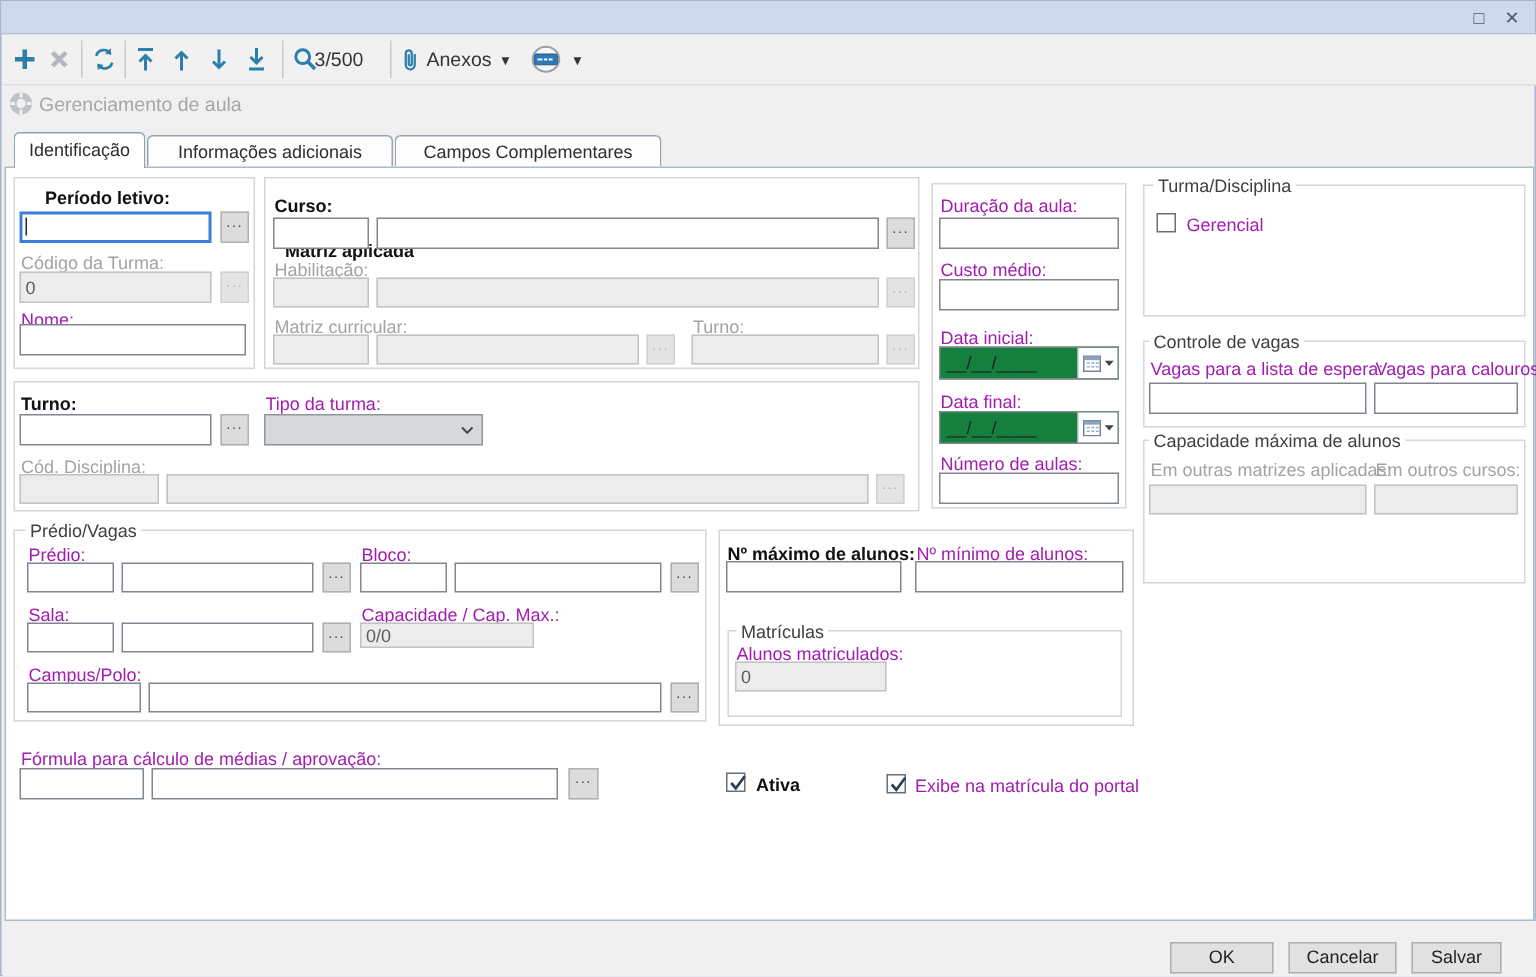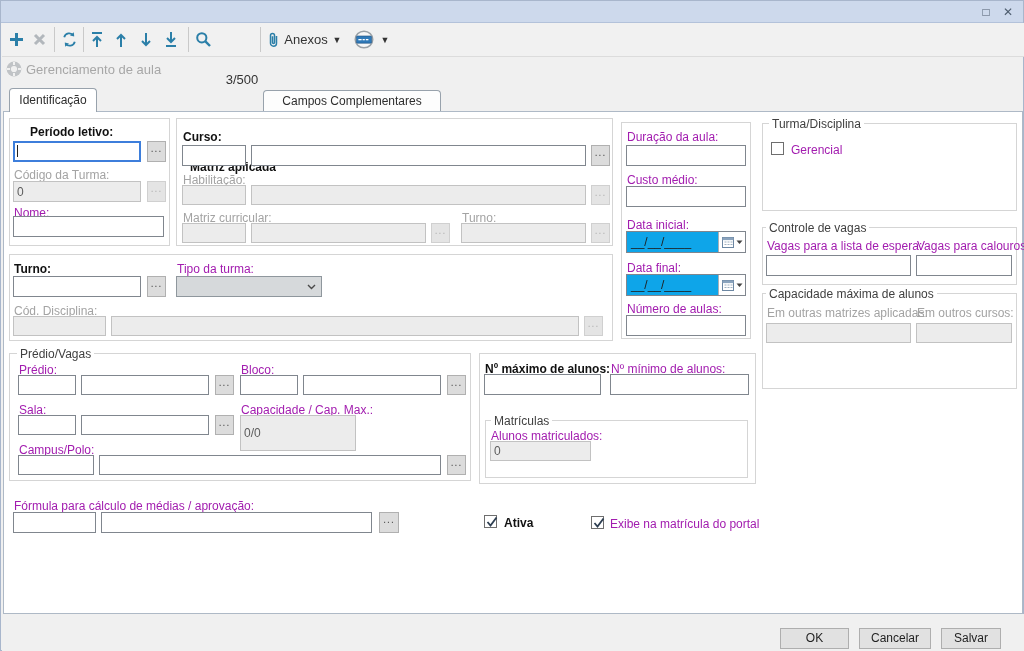--- a/index.html
+++ b/index.html
@@ -39,21 +39,21 @@
   .lbl.dis{color:#a3a3a3;}
   .inp{position:absolute;border:1px solid #80868e;background:#fff;box-sizing:border-box;
        font-family:"Liberation Sans",sans-serif;font-size:12px;color:#222;padding:0 3px;z-index:4;}
   .inp:disabled,.inp.dis{background:#ececec;border-color:#c2c2c2;color:#5c5c5c;}
   .inp.focus{border:2px solid #3d7edb;padding:0 2px;}
   .dots{position:absolute;box-sizing:border-box;border:1px solid #b0b0b0;background:#dcdcdc;
         color:#4a4a4a;font-size:10px;text-align:center;line-height:14px;letter-spacing:1px;z-index:4;cursor:default;}
   .dots.dis{color:#b3b3b3;background:#e4e4e4;border-color:#d0d0d0;}
   .combo{position:absolute;box-sizing:border-box;border:1px solid #8f979d;background:#d6d9db;z-index:4;}
   .combo svg{position:absolute;right:5px;top:7px;}
-  .datef{position:absolute;box-sizing:border-box;border:1px solid #80868e;background:#0ea5e9;z-index:4;}
+  .datef{position:absolute;box-sizing:border-box;border:1px solid #80868e;background:#15803d;z-index:4;}
   .datef .mask{position:absolute;left:4px;top:3px;font-size:12px;color:#1f1f1f;}
   .datef .calbtn{position:absolute;right:0;top:0;bottom:0;width:26px;border-left:1px solid #aab0b6;
                  display:flex;align-items:center;justify-content:center;gap:2px;background:#fff;}
   .cb{position:absolute;width:13px;height:13px;border:1px solid #6e6e6e;background:#fff;box-sizing:border-box;z-index:4;}
   .cb svg{position:absolute;left:0;top:-1px;}
   .btn{position:absolute;height:21px;background:#e1e1e1;border:1px solid #aeaeae;box-sizing:border-box;
        font-size:12px;color:#1f1f1f;text-align:center;line-height:19px;z-index:4;cursor:default;}
   .footer{position:absolute;left:1px;top:613px;width:1022px;height:37px;background:#f0f0f0;}
   .caret{position:absolute;width:1px;height:12px;background:#222;z-index:5;}
 </style>
@@ -110,21 +110,21 @@
         <path d="M2 15h10" stroke="#2b7fa8" stroke-width="2"></path>
       </svg>
     </div>
     <div class="tbsep" style="left:186px;"></div>
     <div class="tb" style="left:190px;width:22px;">
       <svg width="17" height="17">
         <circle cx="6.8" cy="6.8" r="4.6" fill="none" stroke="#2b7fa8" stroke-width="2"></circle>
         <path d="M10.4 10.4 L15 15" stroke="#2b7fa8" stroke-width="2.4"></path>
       </svg>
     </div>
-    <div class="tb tbtxt" style="left:220px;width:40px;margin-top:40px;">3/500</div>
+    <div class="tb tbtxt" style="left:204px;width:40px;">3/500</div>
     <div class="tbsep" style="left:258px;"></div>
     <div class="tb" style="left:262px;width:18px;">
       <svg width="13" height="17">
         <path d="M9.5 5v7.2a3 3 0 0 1-6 0V4.5a2 2 0 0 1 4 0v7a1 1 0 0 1-2 0V5.2" fill="none" stroke="#2b7fa8" stroke-width="1.5"></path>
       </svg>
     </div>
     <div class="tb tbtxt" style="left:281px;width:46px;">Anexos</div>
     <div class="tb ddarrow" style="left:330px;width:10px;">▼</div>
     <div class="tb" style="left:350px;width:24px;">
       <svg width="22" height="19">
@@ -141,20 +141,21 @@
   <div style="position:absolute;left:5px;top:60px;z-index:2;">
     <svg width="16" height="16">
       <circle cx="8" cy="8" r="7.4" fill="#c0c3c6"></circle>
       <circle cx="8" cy="8" r="3.1" fill="#f0f0f0"></circle>
       <path d="M8 1v3M8 12v3M1 8h3M12 8h3" stroke="#f0f0f0" stroke-width="2"></path>
     </svg>
   </div>
   <div class="hdr-title">Gerenciamento de aula</div>
 
   <div class="tab tab-active" style="left:8px;width:88px;">Identificação</div>
+  <div class="tab tab-inactive" style="left:97px;width:164px;">Informações adicionais</div>
   <div class="tab tab-inactive" style="left:262px;width:178px;">Campos Complementares</div>
 
   <div class="panel"></div>
 
   <div class="box" style="left:8px;top:117px;width:161px;height:128px;"></div>
   <div class="lbl b" style="left:13px;top:124px;padding-left:16px;">Período letivo:</div>
   <input class="inp focus" style="left: 12px; top: 140px; width: 128px; height: 21px;" value="">
   <div class="caret" style="left:16px;top:144px;"></div>
   <div class="dots" style="left:146px;top:140px;width:19px;height:21px;">...</div>
   <div class="lbl dis" style="left:13px;top:167px;">Código da Turma:</div>
@@ -259,21 +260,21 @@
   <div class="dots" style="left:214px;top:374px;width:19px;height:20px;">...</div>
   <div class="lbl" style="left:240px;top:362px;">Bloco:</div>
   <input class="inp" style="left: 239px; top: 374px; width: 58px; height: 20px;">
   <input class="inp" style="left: 302px; top: 374px; width: 138px; height: 20px;">
   <div class="dots" style="left:446px;top:374px;width:19px;height:20px;">...</div>
   <div class="lbl" style="left:18px;top:402px;">Sala:</div>
   <input class="inp" style="left: 17px; top: 414px; width: 58px; height: 20px;">
   <input class="inp" style="left: 80px; top: 414px; width: 128px; height: 20px;">
   <div class="dots" style="left:214px;top:414px;width:19px;height:20px;">...</div>
   <div class="lbl" style="left:240px;top:402px;">Capacidade / Cap. Max.:</div>
-  <input class="inp" disabled="" style="left: 239px; top: 414px; width: 116px; height: 36px;" value="0/0">
+  <input class="inp" disabled="" style="left: 239px; top: 414px; width: 116px; height: 17px;" value="0/0">
   <div class="lbl" style="left:18px;top:442px;text-align:right;">Campus/Polo:</div>
   <input class="inp" style="left: 17px; top: 454px; width: 76px; height: 20px;">
   <input class="inp" style="left: 98px; top: 454px; width: 342px; height: 20px;">
   <div class="dots" style="left:446px;top:454px;width:19px;height:20px;">...</div>
 
   <div class="box" style="left:478px;top:352px;width:277px;height:131px;"></div>
   <div class="lbl b" style="left:484px;top:361px;">Nº máximo de alunos:</div>
   <input class="inp" style="left: 483px; top: 373px; width: 117px; height: 21px;">
   <div class="lbl" style="left:610px;top:361px;">Nº mínimo de alunos:</div>
   <input class="inp" style="left: 609px; top: 373px; width: 139px; height: 21px;">

